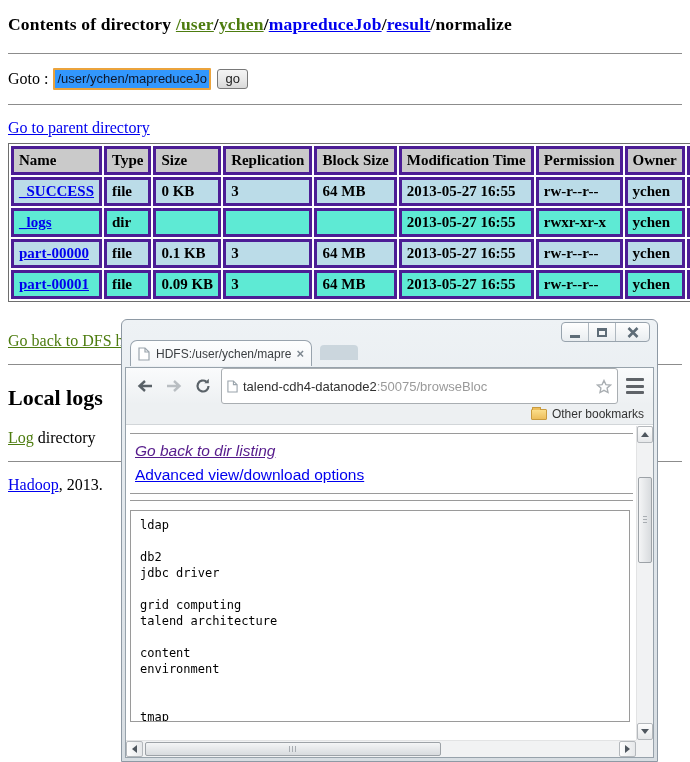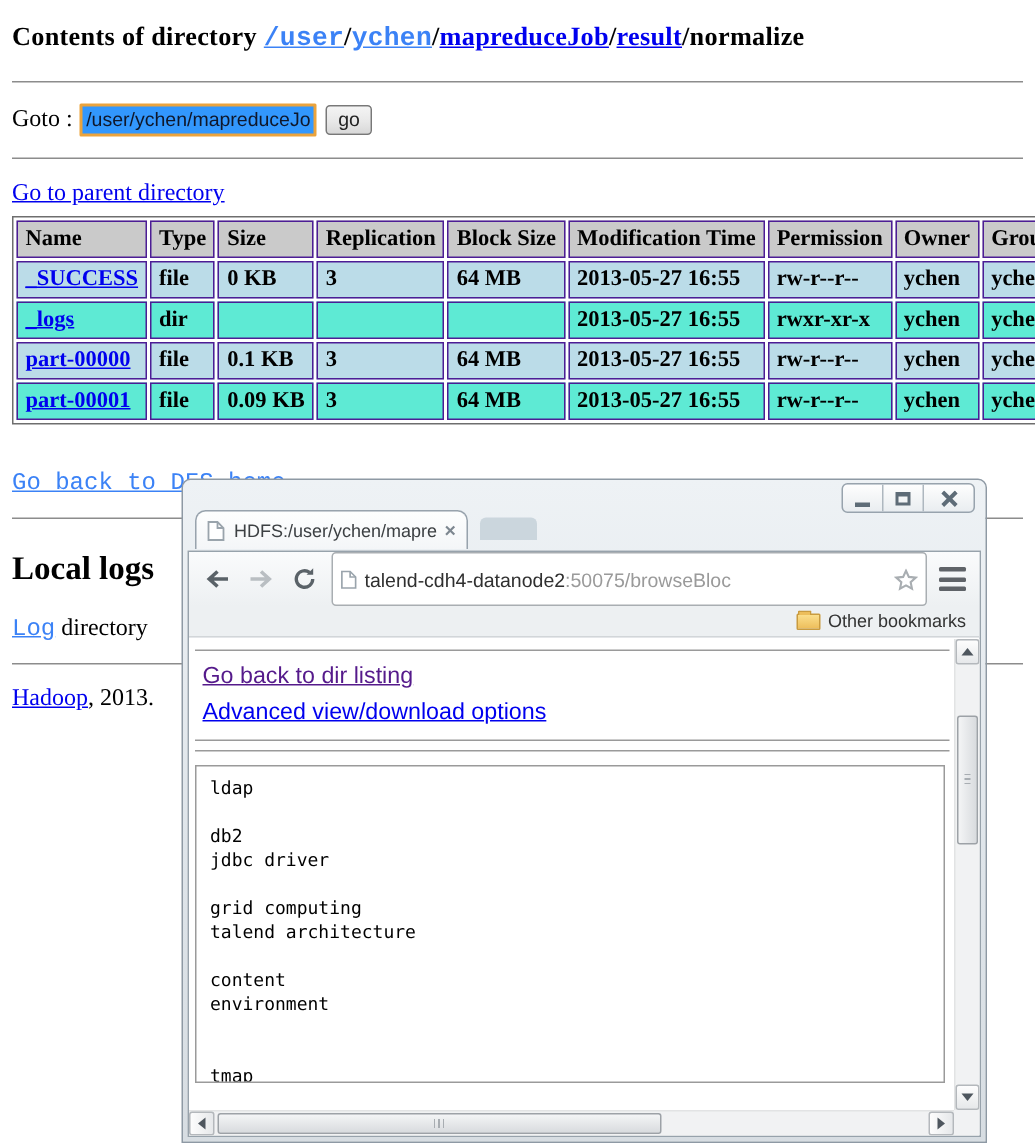--- a/index.html
+++ b/index.html
@@ -5,21 +5,21 @@
   * { box-sizing: border-box; }
   html,body { margin:0; padding:0; }
   body {
     width:690px; height:762px; position:relative; overflow:hidden;
     background:#fff; font-family:"Liberation Serif","DejaVu Serif",serif;
     color:#000;
   }
   .main-page { padding:0 8px; }
   a { text-decoration:underline; cursor:pointer; }
   a.blue { color:#0000EE; }
-  a.visited { color:#3b82f6;font-family:Liberation Mono, monospace; }
+  a.visited { color:#4d7c0f; }
   hr.rule { border:none; border-top:1px solid #8C8C8C; margin:14px 0; }
 
   
   .page-title { font-size:17.5px; font-weight:bold; margin:14px 0 18px; letter-spacing:0.2px; }
   .page-title a { font-weight:bold; }
 
   
   .goto-row { margin:12px 0 14px; font-size:16px; display:flex; align-items:center; }
   .goto-label { margin-right:5px; }
   .goto-input {
@@ -35,21 +35,21 @@
     cursor:pointer;
   }
 
   
   .parent-link-row { font-size:16px; margin:10px 0 6px; }
   table.dir {
     border-collapse:separate; border-spacing:2px; background:#fff;
     border:1px solid #6E6E6E; font-size:15px; font-weight:bold;
   }
   table.dir th, table.dir td {
-    border:1px solid #4c1d95; padding:3px 5px; text-align:left;
+    border:3px solid #4c1d95; padding:3px 5px; text-align:left;
     white-space:nowrap; font-weight:bold;
   }
   table.dir th { background:#CACACA; }
   tr.row-blue td { background:#BBDCE8; }
   tr.row-grey td { background:#5eead4; }
   table.dir a { color:#0000EE; font-weight:bold; }
 
   .dfs-home-row { font-size:16px; margin:30px 0 12px; }
   .local-logs { font-size:22px; font-weight:bold; margin:20px 0 18px; }
   .log-dir-row { font-size:16px; margin:16px 0 14px; }
@@ -118,21 +118,21 @@
 
   .content {
     position:absolute; top:58px; left:0; right:0; bottom:0;
     display:grid; grid-template-columns:1fr 17px; grid-template-rows:1fr 17px;
     background:#fff;
   }
   .page-main { grid-area:1/1/2/2; overflow:hidden; padding:0 2px 0 3px; }
   .page-main hr { border:none; border-top:1px solid #9A9A9A; margin:6px 1px; }
   .page-main hr.first { margin-top:7px; margin-bottom:5px; }
   .dirlink-row { font-size:15.5px; line-height:24px; padding-left:6px; }
-  .dirlink-row a.it { color:#551A8B; }
+  .dirlink-row a.it { font-style:italic; color:#551A8B; }
   .file-box {
     margin:9px 4px 0 1px; height:212px; border:1px solid #9A9A9A;
     font-family:"DejaVu Sans Mono","Liberation Mono",monospace;
     font-size:12px; line-height:16px; padding:6px 9px; overflow:hidden;
     white-space:pre;
   }
 
   
   .v-sb { grid-area:1/2/2/3; display:flex; flex-direction:column; background:#F1F2F3; border-left:1px solid #E2E3E4; }
   .h-sb { grid-area:2/1/3/2; display:flex; background:#F1F2F3; border-top:1px solid #E2E3E4; }

